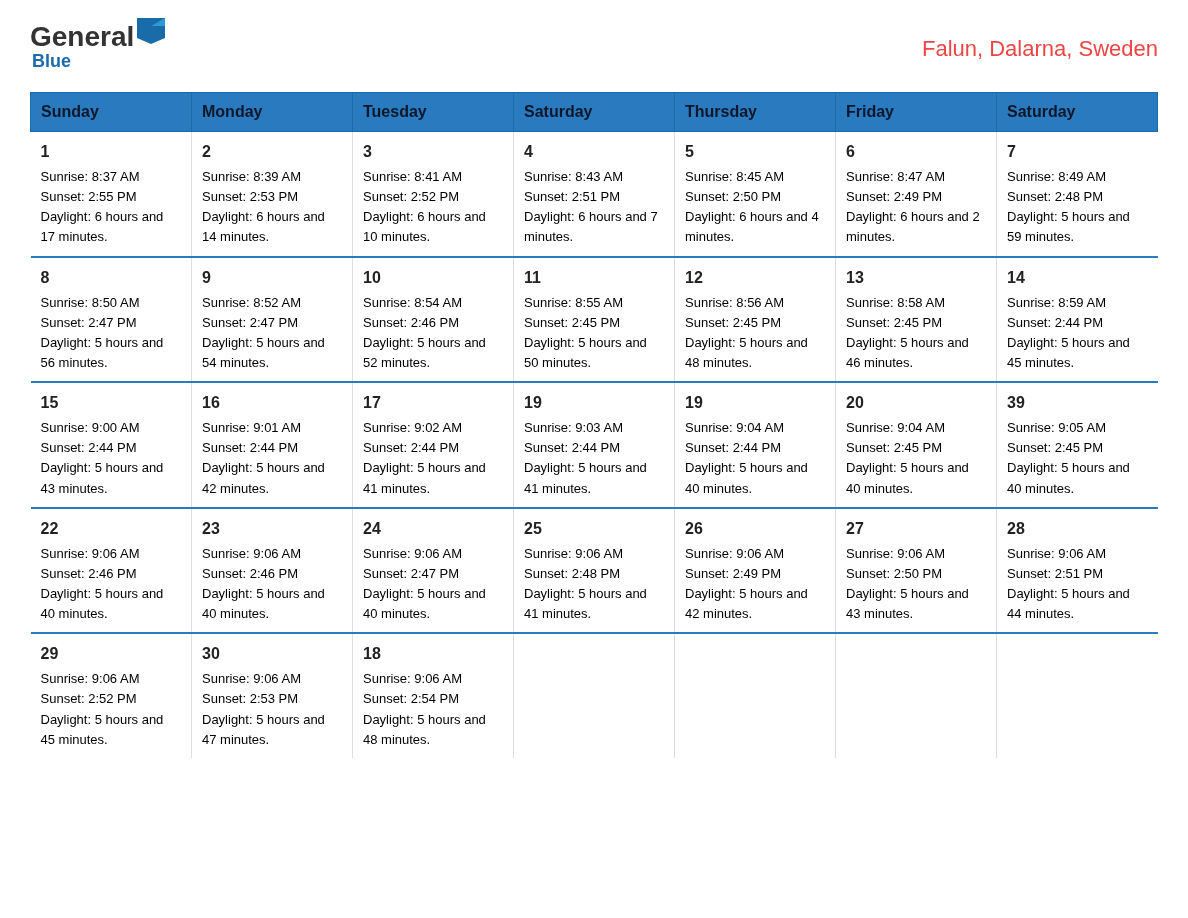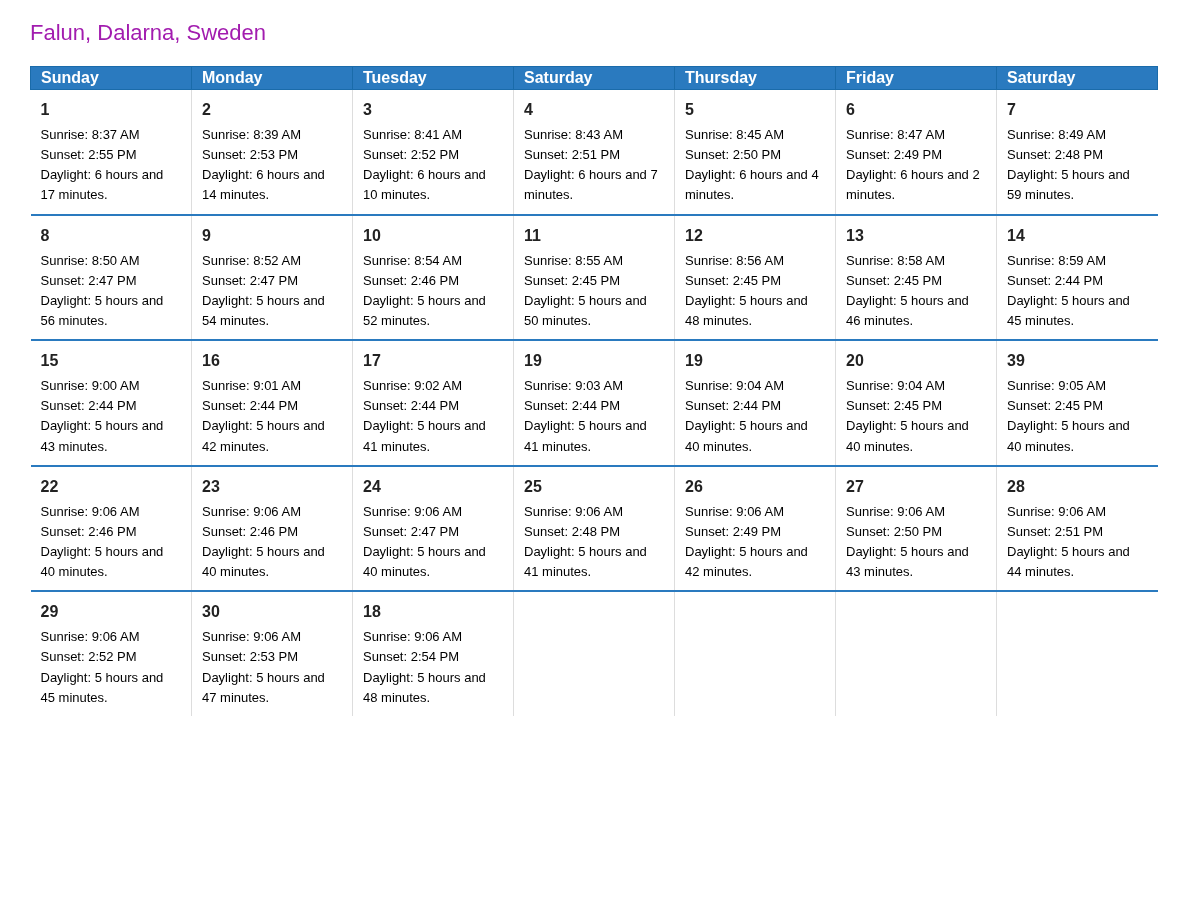--- a/index.html
+++ b/index.html
@@ -40,36 +40,36 @@
       text-align: right;
     }
     .month-title {
       font-size: 52px;
       font-weight: bold;
       color: #222;
       line-height: 1.1;
     }
     .location {
       font-size: 22px;
-      color: #a21caf;
-      margin-top: 0;
+      color: #ef4444;
+      margin-top: 16px;
     }
     table {
       width: 100%;
       border-collapse: collapse;
       table-layout: fixed;
     }
     thead tr {
       background-color: #2a7abf;
     }
     thead th {
-      color: #ffffff;
+      color: #0f172a;
       font-size: 16px;
       font-weight: bold;
-      padding: 2px 10px;
+      padding: 10px 10px;
       text-align: left;
       border: 1px solid #1a6baa;
     }
     tbody tr {
       border-bottom: 2px solid #2a7abf;
     }
     tbody td {
       vertical-align: top;
       padding: 8px 10px;
       font-size: 13px;
@@ -97,20 +97,32 @@
       background: #fff;
     }
     tbody tr:last-child {
       border-bottom: none;
     }
   </style>
 </head>
 <body>
 
 <div class="header">
+  <div class="logo">
+    <div class="logo-text">
+      <span class="logo-general">General</span>
+      <span style="display:inline-block; margin-left:3px; position:relative; top:-2px;">
+        <svg width="28" height="26" viewBox="0 0 28 26">
+          <polygon points="0,0 28,0 28,20 14,26 0,20" fill="#1a6baa"></polygon>
+          <polygon points="14,8 28,0 28,8" fill="#2a9ad4"></polygon>
+        </svg>
+      </span>
+    </div>
+    <div class="logo-subtitle">Blue</div>
+  </div>
   <div class="title-area">
     <div class="location">Falun, Dalarna, Sweden</div>
   </div>
 </div>
 
 <table>
   <thead>
     <tr>
     <th>Sunday</th>
         <th>Monday</th>

